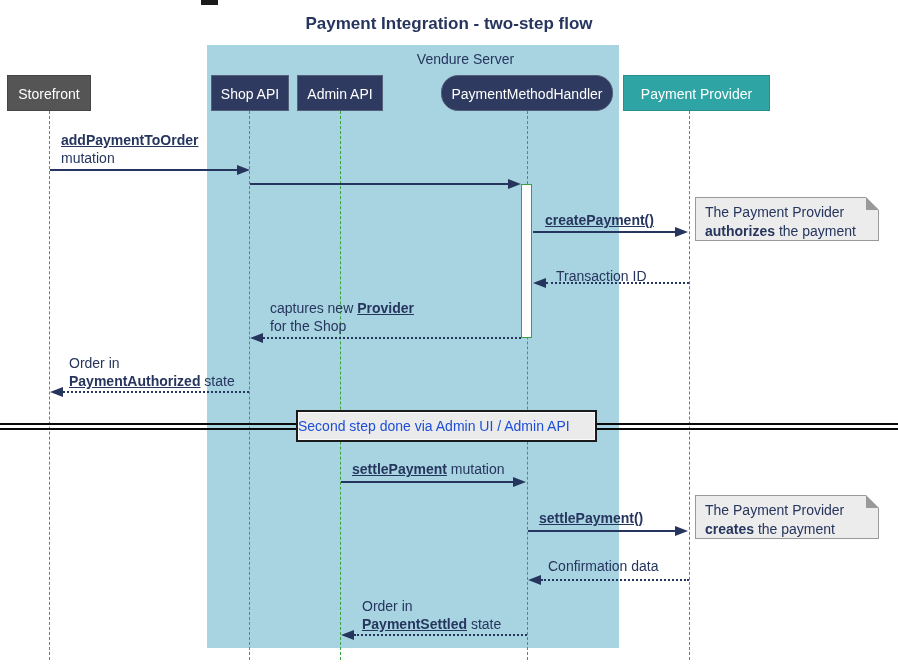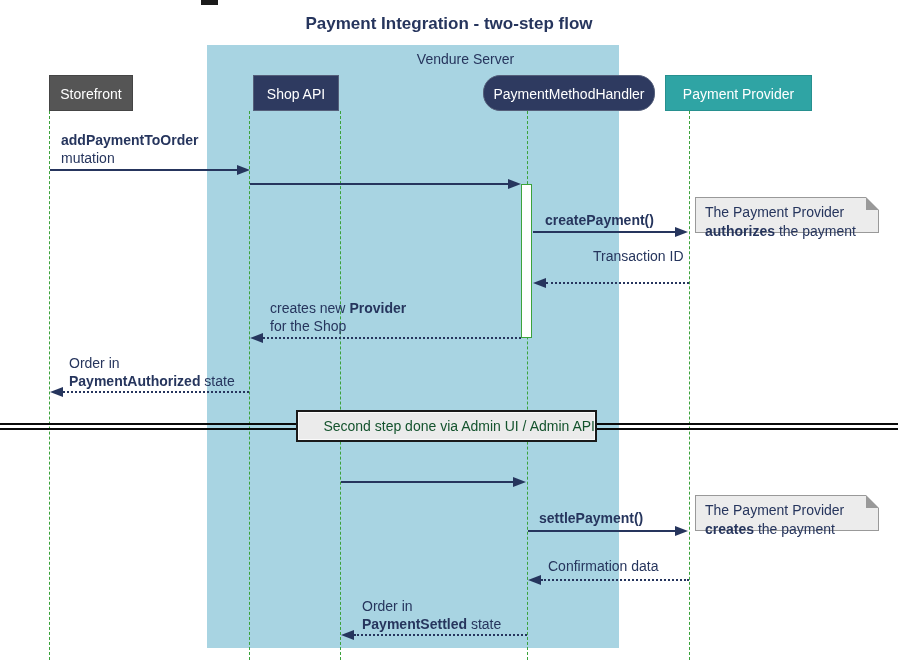--- a/index.html
+++ b/index.html
@@ -8,56 +8,56 @@
 
   .title{position:absolute;top:14px;left:0;width:898px;text-align:center;
          font-size:17px;font-weight:bold;color:var(--ink);}
 
   .frame{position:absolute;left:207px;top:45px;width:412px;height:603px;
          background:var(--container);}
   .frame-label{position:absolute;left:207px;top:51px;width:441px;text-align:center;
          font-size:14px;color:var(--ink);margin-left:38px;}
 
   .pbox{position:absolute;top:75px;height:36px;line-height:36px;text-align:center;
-        color:#fff;font-size:14px;z-index:5;box-sizing:border-box;margin-left:42px;}
+        color:#fff;font-size:14px;z-index:5;box-sizing:border-box;}
   .pbox.internal{background:var(--participant);border:1px solid var(--participant-border);}
   .pbox.external{background:var(--external);border:1px solid var(--external-border);}
   .pbox.provider{background:var(--teal);border:1px solid var(--teal-border);}
 
   .lifeline{position:absolute;top:111px;height:549px;width:0;
             border-left:1px dashed var(--green);z-index:1;}
 
   .activation{position:absolute;left:521px;top:184px;width:11px;height:154px;
               background:var(--activation-bg);border:1px solid var(--green);
               box-sizing:border-box;z-index:3;}
 
   .msg{position:absolute;height:0;border-top:2px solid var(--ink);z-index:4;}
   .msg.dotted{border-top-style:dotted;}
   .head{position:absolute;width:0;height:0;border-style:solid;z-index:4;}
   .head.r{border-width:5px 0 5px 13px;border-color:transparent transparent transparent var(--ink);}
   .head.l{border-width:5px 13px 5px 0;border-color:transparent var(--ink) transparent transparent;}
 
   .lbl{position:absolute;font-size:14px;color:var(--ink);line-height:18px;
        white-space:nowrap;z-index:4;}
-  .lbl b{font-weight:bold;}
+  .lbl b{font-weight:bold;text-decoration:underline;}
 
-  .note{position:absolute;left:695px;width:184px;height:36px;background:var(--note-bg);
+  .note{position:absolute;left:695px;width:184px;height:44px;background:var(--note-bg);
         border:1px solid var(--note-border);box-sizing:border-box;z-index:6;
         font-size:14px;color:var(--ink);line-height:19px;padding:5px 9px;}
   .note::before{content:"";position:absolute;top:-1px;right:-1px;width:0;height:0;
         border-style:solid;border-width:0 13px 13px 0;
         border-color:#ffffff #ffffff var(--note-border) var(--note-border);}
 
   .divider-rule{position:absolute;left:0;top:423px;width:898px;height:7px;
         border-top:2px solid var(--rule);border-bottom:2px solid var(--rule);
         box-sizing:border-box;z-index:6;}
   .divider-box{position:absolute;left:296px;top:410px;width:301px;height:32px;
         background:var(--divider-bg);border:2px solid var(--divider-border);
         box-shadow:inset 0 0 0 1px #fafafa;box-sizing:border-box;z-index:7;
-        text-align:right;line-height:28px;font-size:14px;color:#14532d;}
+        text-align:left;line-height:28px;font-size:14px;color:#1d4ed8;}
 
   .artifact{position:absolute;left:201px;top:0;width:17px;height:5px;background:#1b1b1b;z-index:8;}
 </style>
 </head>
 <body>
 
 <div id="diagram">
 
   <div class="artifact"></div>
 
@@ -66,21 +66,22 @@
   <div class="frame"></div>
   <div class="frame-label">Vendure Server</div>
 
   <div class="lifeline" style="left:49px;"></div>
   <div class="lifeline" style="left:249px;"></div>
   <div class="lifeline" style="left:340px;"></div>
   <div class="lifeline" style="left:527px;"></div>
   <div class="lifeline" style="left:689px;"></div>
 
   <div class="pbox external" style="left:7px;width:84px;">Storefront</div>
-  <div class="pbox internal" style="left:211px;width:86px;">Shop API</div>
+  <div class="pbox internal" style="left:211px;width:78px;">Shop API</div>
+  <div class="pbox internal" style="left:297px;width:86px;">Admin API</div>
   <div class="pbox internal" style="left:441px;width:172px;border-radius:17px;">PaymentMethodHandler</div>
   <div class="pbox provider" style="left:623px;width:147px;">Payment Provider</div>
 
   <div class="activation"></div>
 
   <div class="lbl" style="left:61px;top:131px;">
     <b>addPaymentToOrder</b><br>
     <span>mutation</span>
   </div>
   <div class="msg" style="left:50px;top:169px;width:188px;"></div>
@@ -93,41 +94,44 @@
     <b>createPayment()</b>
   </div>
   <div class="msg" style="left:533px;top:231px;width:143px;"></div>
   <div class="head r" style="left:675px;top:227px;"></div>
 
   <div class="note" style="top:197px;">
     <span>The Payment Provider</span><br>
     <b>authorizes</b><span> the payment</span>
   </div>
 
-  <div class="lbl" style="left:556px;top:247px;margin-left:37px;">Transaction ID</div>
+  <div class="lbl" style="left:556px;top:267px;">Transaction ID</div>
   <div class="msg dotted" style="left:546px;top:282px;width:143px;"></div>
   <div class="head l" style="left:533px;top:278px;"></div>
 
   <div class="lbl" style="left:270px;top:299px;">
-    <span>creates new </span><b>Provider</b><br>
+    <span>captures new </span><b>Provider</b><br>
     <span>for the Shop</span>
   </div>
   <div class="msg dotted" style="left:263px;top:337px;width:258px;"></div>
   <div class="head l" style="left:250px;top:333px;"></div>
 
   <div class="lbl" style="left:69px;top:354px;">
     <span>Order in</span><br>
     <b>PaymentAuthorized</b><span> state</span>
   </div>
   <div class="msg dotted" style="left:63px;top:391px;width:186px;"></div>
   <div class="head l" style="left:50px;top:387px;"></div>
 
   <div class="divider-rule"></div>
   <div class="divider-box">Second step done via Admin UI / Admin API</div>
 
+  <div class="lbl" style="left:352px;top:460px;">
+    <b>settlePayment</b><span> mutation</span>
+  </div>
   <div class="msg" style="left:341px;top:481px;width:173px;"></div>
   <div class="head r" style="left:513px;top:477px;"></div>
 
   <div class="lbl" style="left:539px;top:509px;">
     <b>settlePayment()</b>
   </div>
   <div class="msg" style="left:528px;top:530px;width:148px;"></div>
   <div class="head r" style="left:675px;top:526px;"></div>
 
   <div class="note" style="top:495px;">

